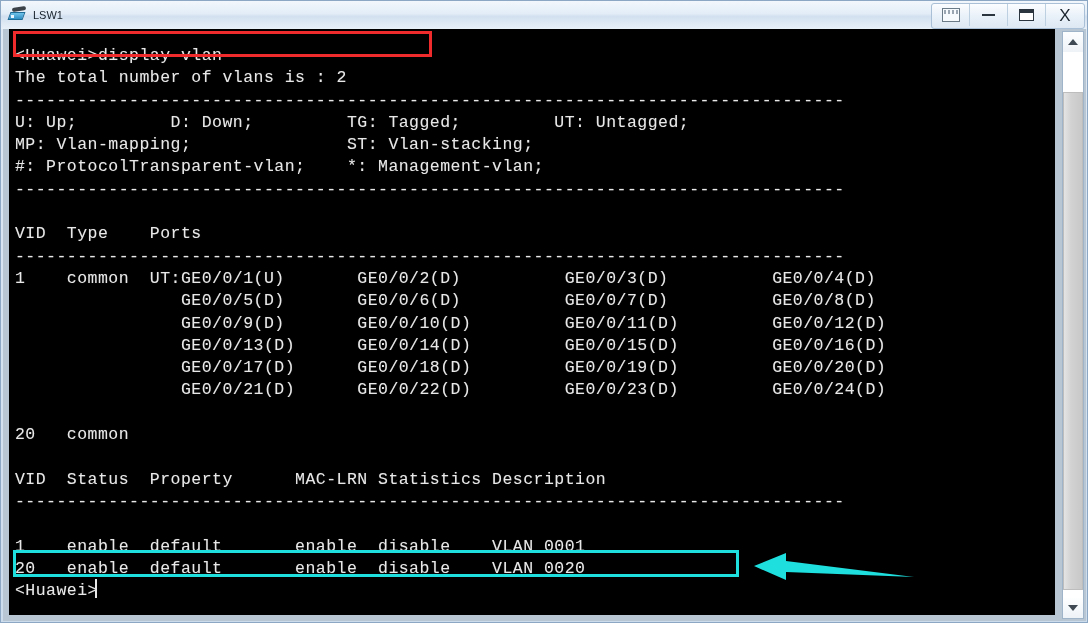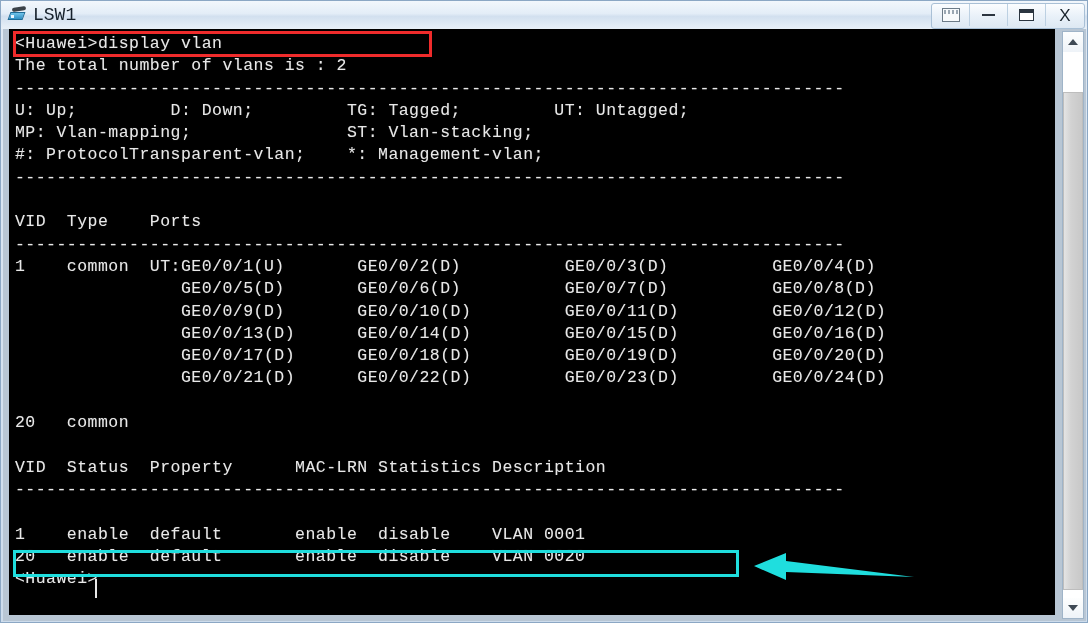--- a/index.html
+++ b/index.html
@@ -63,23 +63,23 @@
     border-radius: 2px;
     transform: rotate(-8deg);
   }
   .dev-icon .dot {
     position: absolute;
     left: 3px; top: 9px;
     width: 3px; height: 3px;
     background: #eaf6ff;
   }
   .title-text {
-    font-size: 18px;
+    font-size: 11px;
     color: #16212b;
-    font-family: Liberation Mono, monospace;
+    font-family: Liberation Sans, sans-serif;
   }
 
   .win-controls {
     position: absolute;
     right: 4px; top: 2px;
     display: flex;
     height: 24px;
     border: 1px solid #a9c0d6;
     border-radius: 3px;
     overflow: hidden;
@@ -153,21 +153,21 @@
     width: 1046px;
     height: 586px;
     background: #000000;
     overflow: hidden;
   }
 
   .console-text {
     position: absolute;
     left: 0; top: 0;
     margin: 0;
-    padding: 4px 0 0 6px;
+    padding: 16px 0 0 6px;
     font-family: "Liberation Mono", "DejaVu Sans Mono", monospace;
     font-size: 16.5px;
     line-height: 22.3px;
     letter-spacing: 0.47px;
     color: #e8e8e8;
     white-space: pre;
     text-shadow: 0 0 1px rgba(255,255,255,0.25);
   }
 
   

